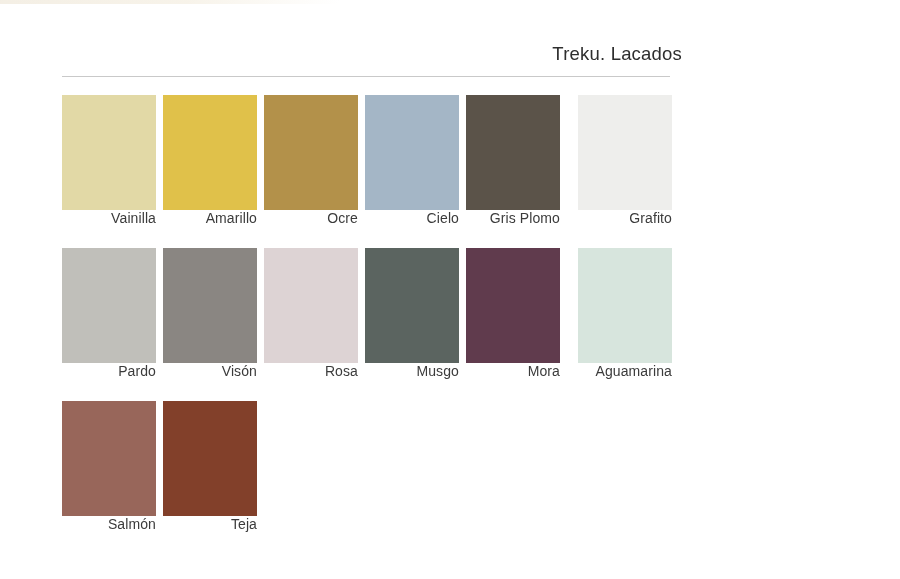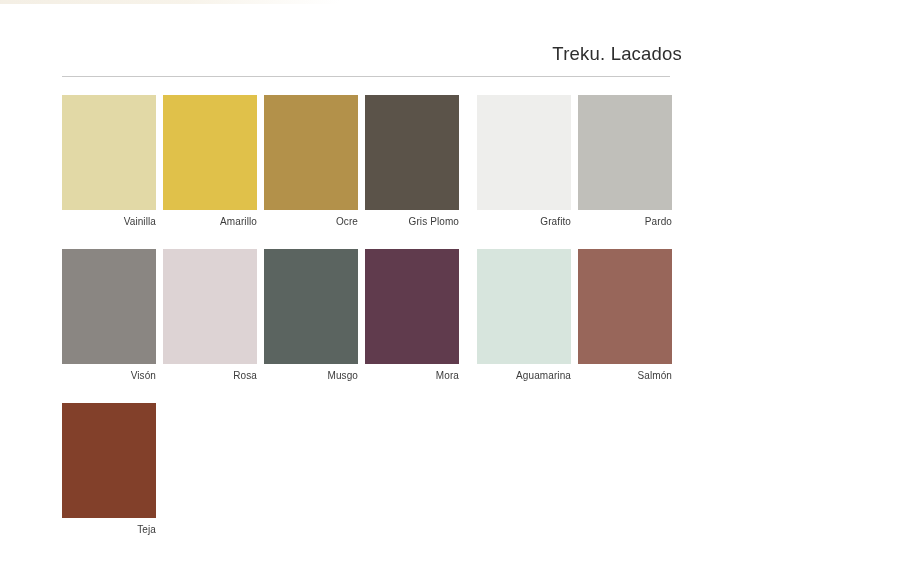--- a/index.html
+++ b/index.html
@@ -56,23 +56,22 @@
     margin-right: 7px;
     margin-bottom: 14px;
   }
   .swatch-cell.last-in-row { margin-right: 18px; }
   .swatch-chip {
     width: 94px;
     height: 115px;
     display: block;
   }
   .swatch-label {
-    font-size: 10px;
+    font-size: 14px;
     color: #3b3b3b;
-    padding-top: 6px;
     line-height: 1.2;
     white-space: nowrap;
     letter-spacing: .1px;
   }
   .row-gap { margin-bottom: 21px; }
 </style>
 </head>
 <body>
 
 <div id="scan-artifact"></div>
@@ -85,20 +84,24 @@
         <div class="swatch-chip" title="#e2d9a6" style="background: rgb(226, 217, 166);"></div>
         <div class="swatch-label">Vainilla</div>
       </div>
       <div class="swatch-cell row-gap">
         <div class="swatch-chip" title="#e0c14a" style="background: rgb(224, 193, 74);"></div>
         <div class="swatch-label">Amarillo</div>
       </div>
       <div class="swatch-cell row-gap">
         <div class="swatch-chip" title="#b3914a" style="background: rgb(179, 145, 74);"></div>
         <div class="swatch-label">Ocre</div>
+      </div>
+      <div class="swatch-cell row-gap">
+        <div class="swatch-chip" title="#a4b6c6" style="background: rgb(164, 182, 198);"></div>
+        <div class="swatch-label">Cielo</div>
       </div>
       <div class="swatch-cell last-in-row row-gap">
         <div class="swatch-chip" title="#5b5349" style="background: rgb(91, 83, 73);"></div>
         <div class="swatch-label">Gris Plomo</div>
       </div>
       <div class="swatch-cell row-gap">
         <div class="swatch-chip" title="#eeeeec" style="background: rgb(238, 238, 236);"></div>
         <div class="swatch-label">Grafito</div>
       </div>
       <div class="swatch-cell row-gap">

